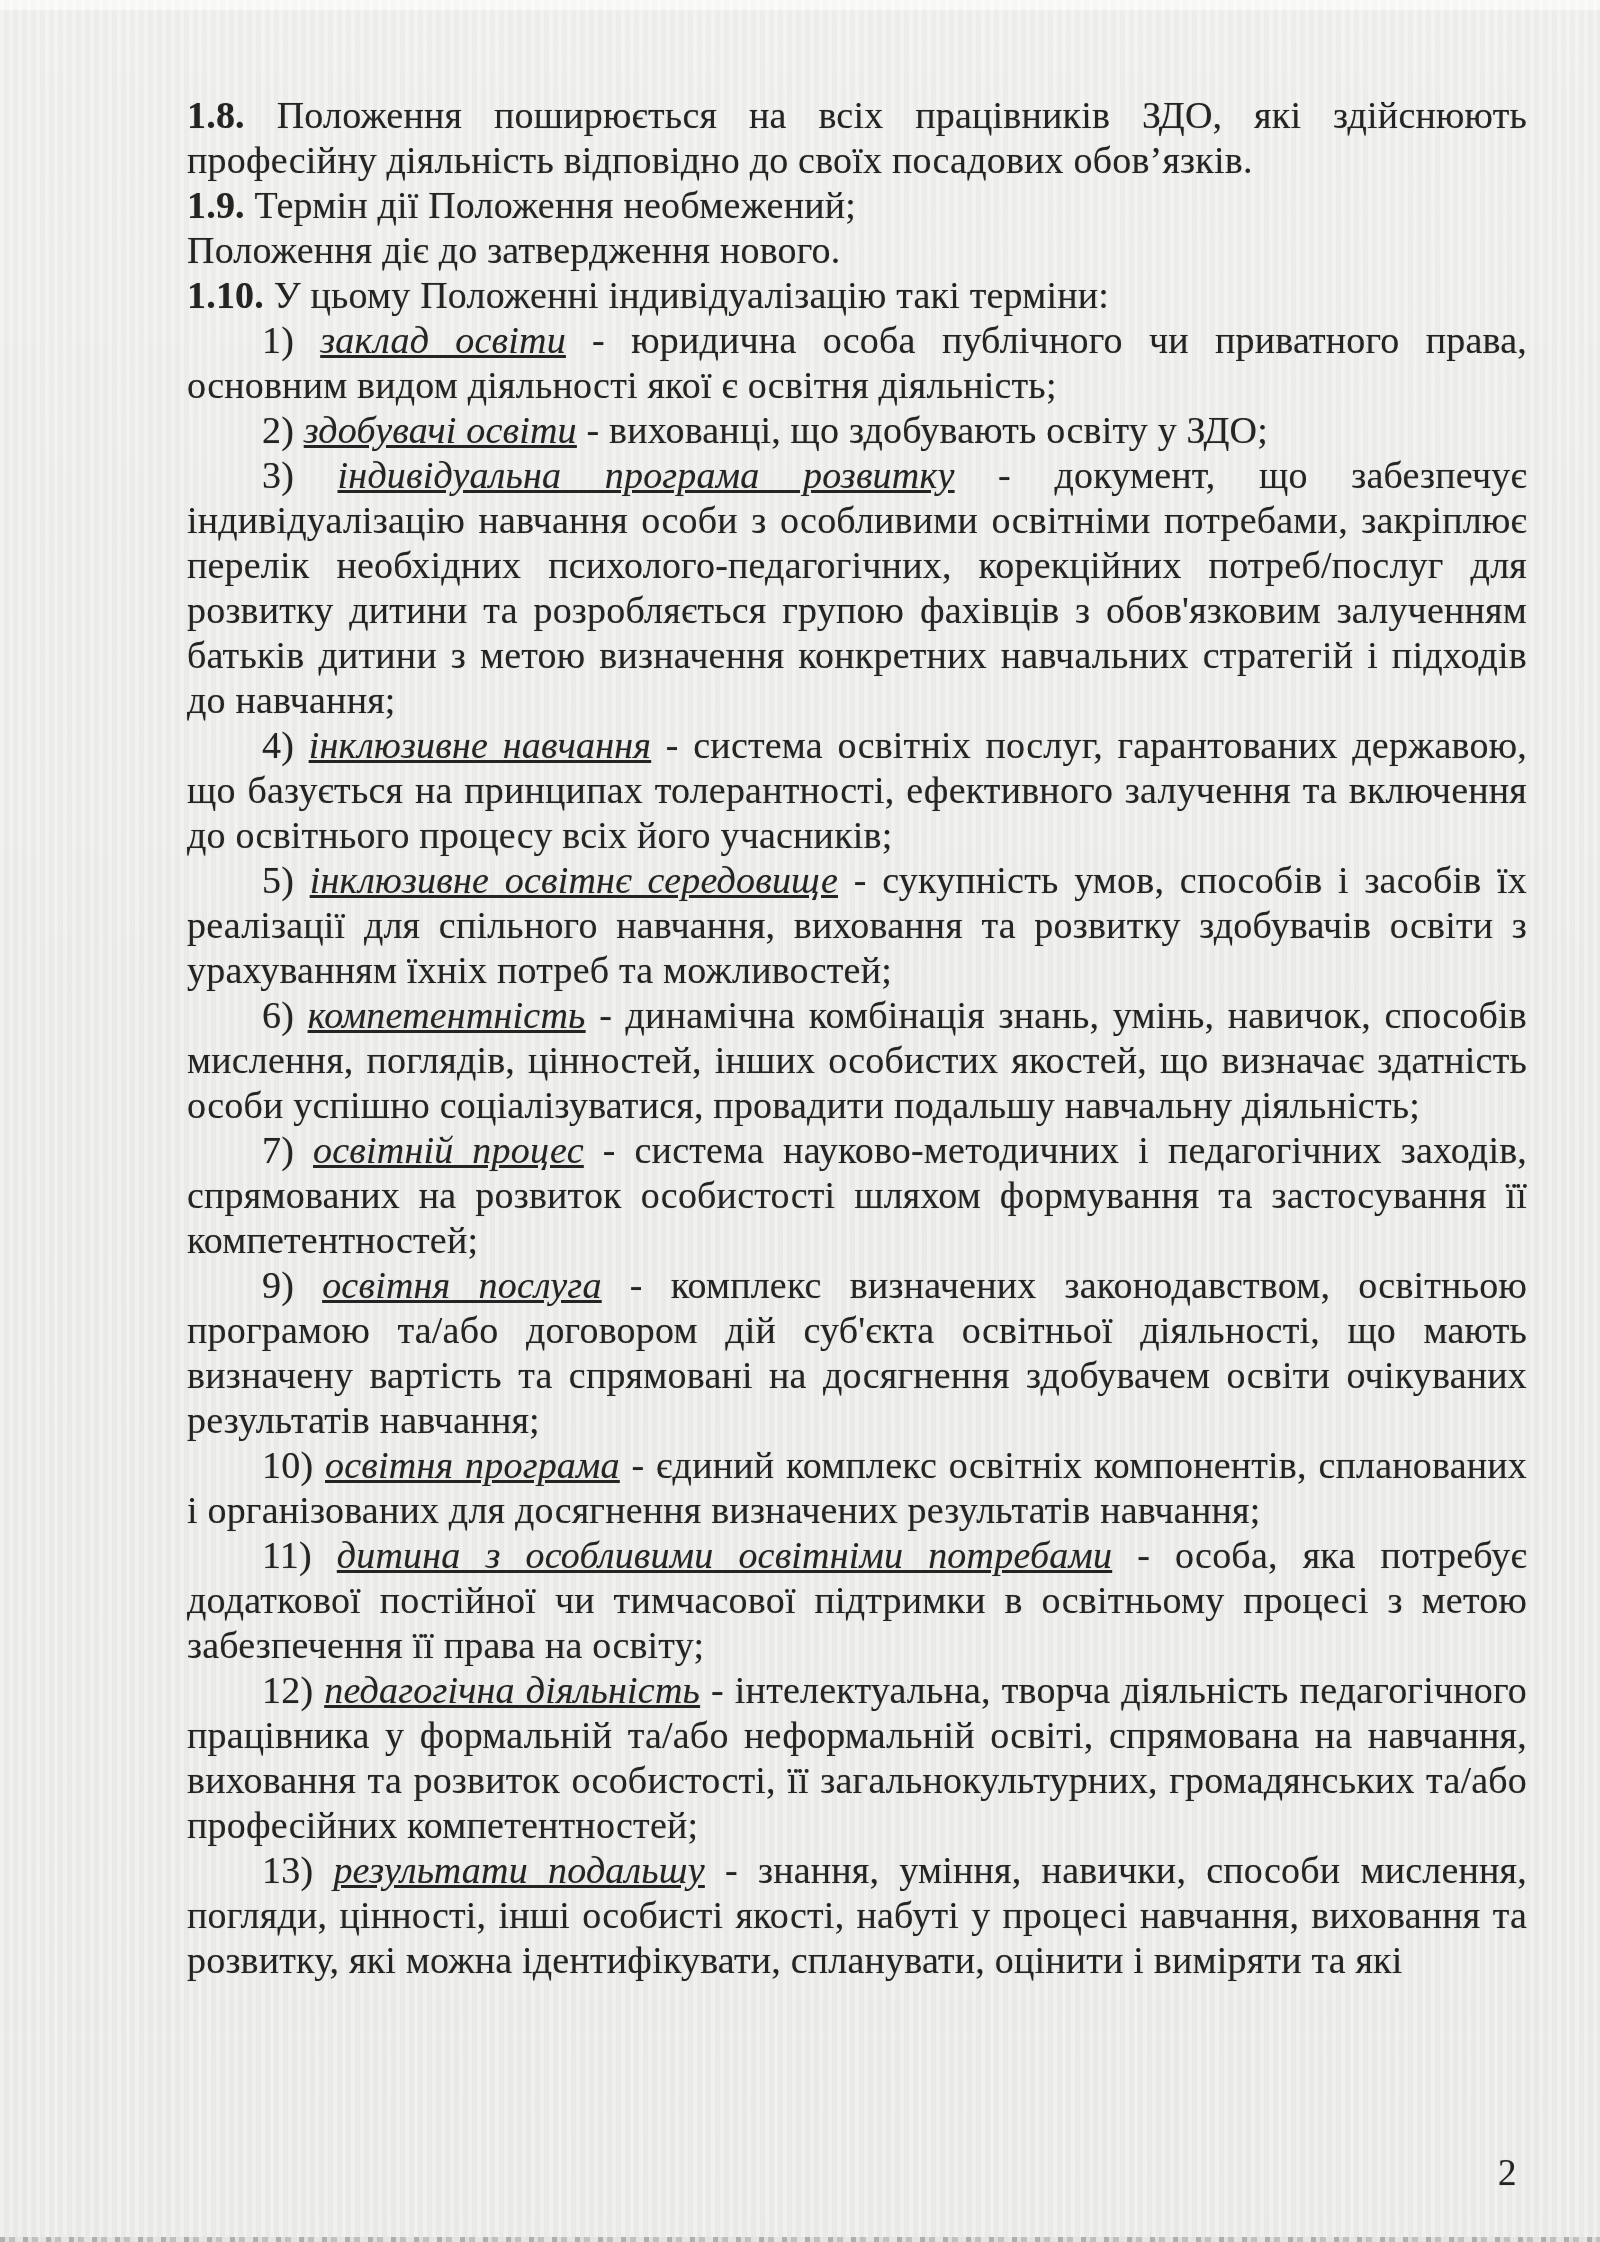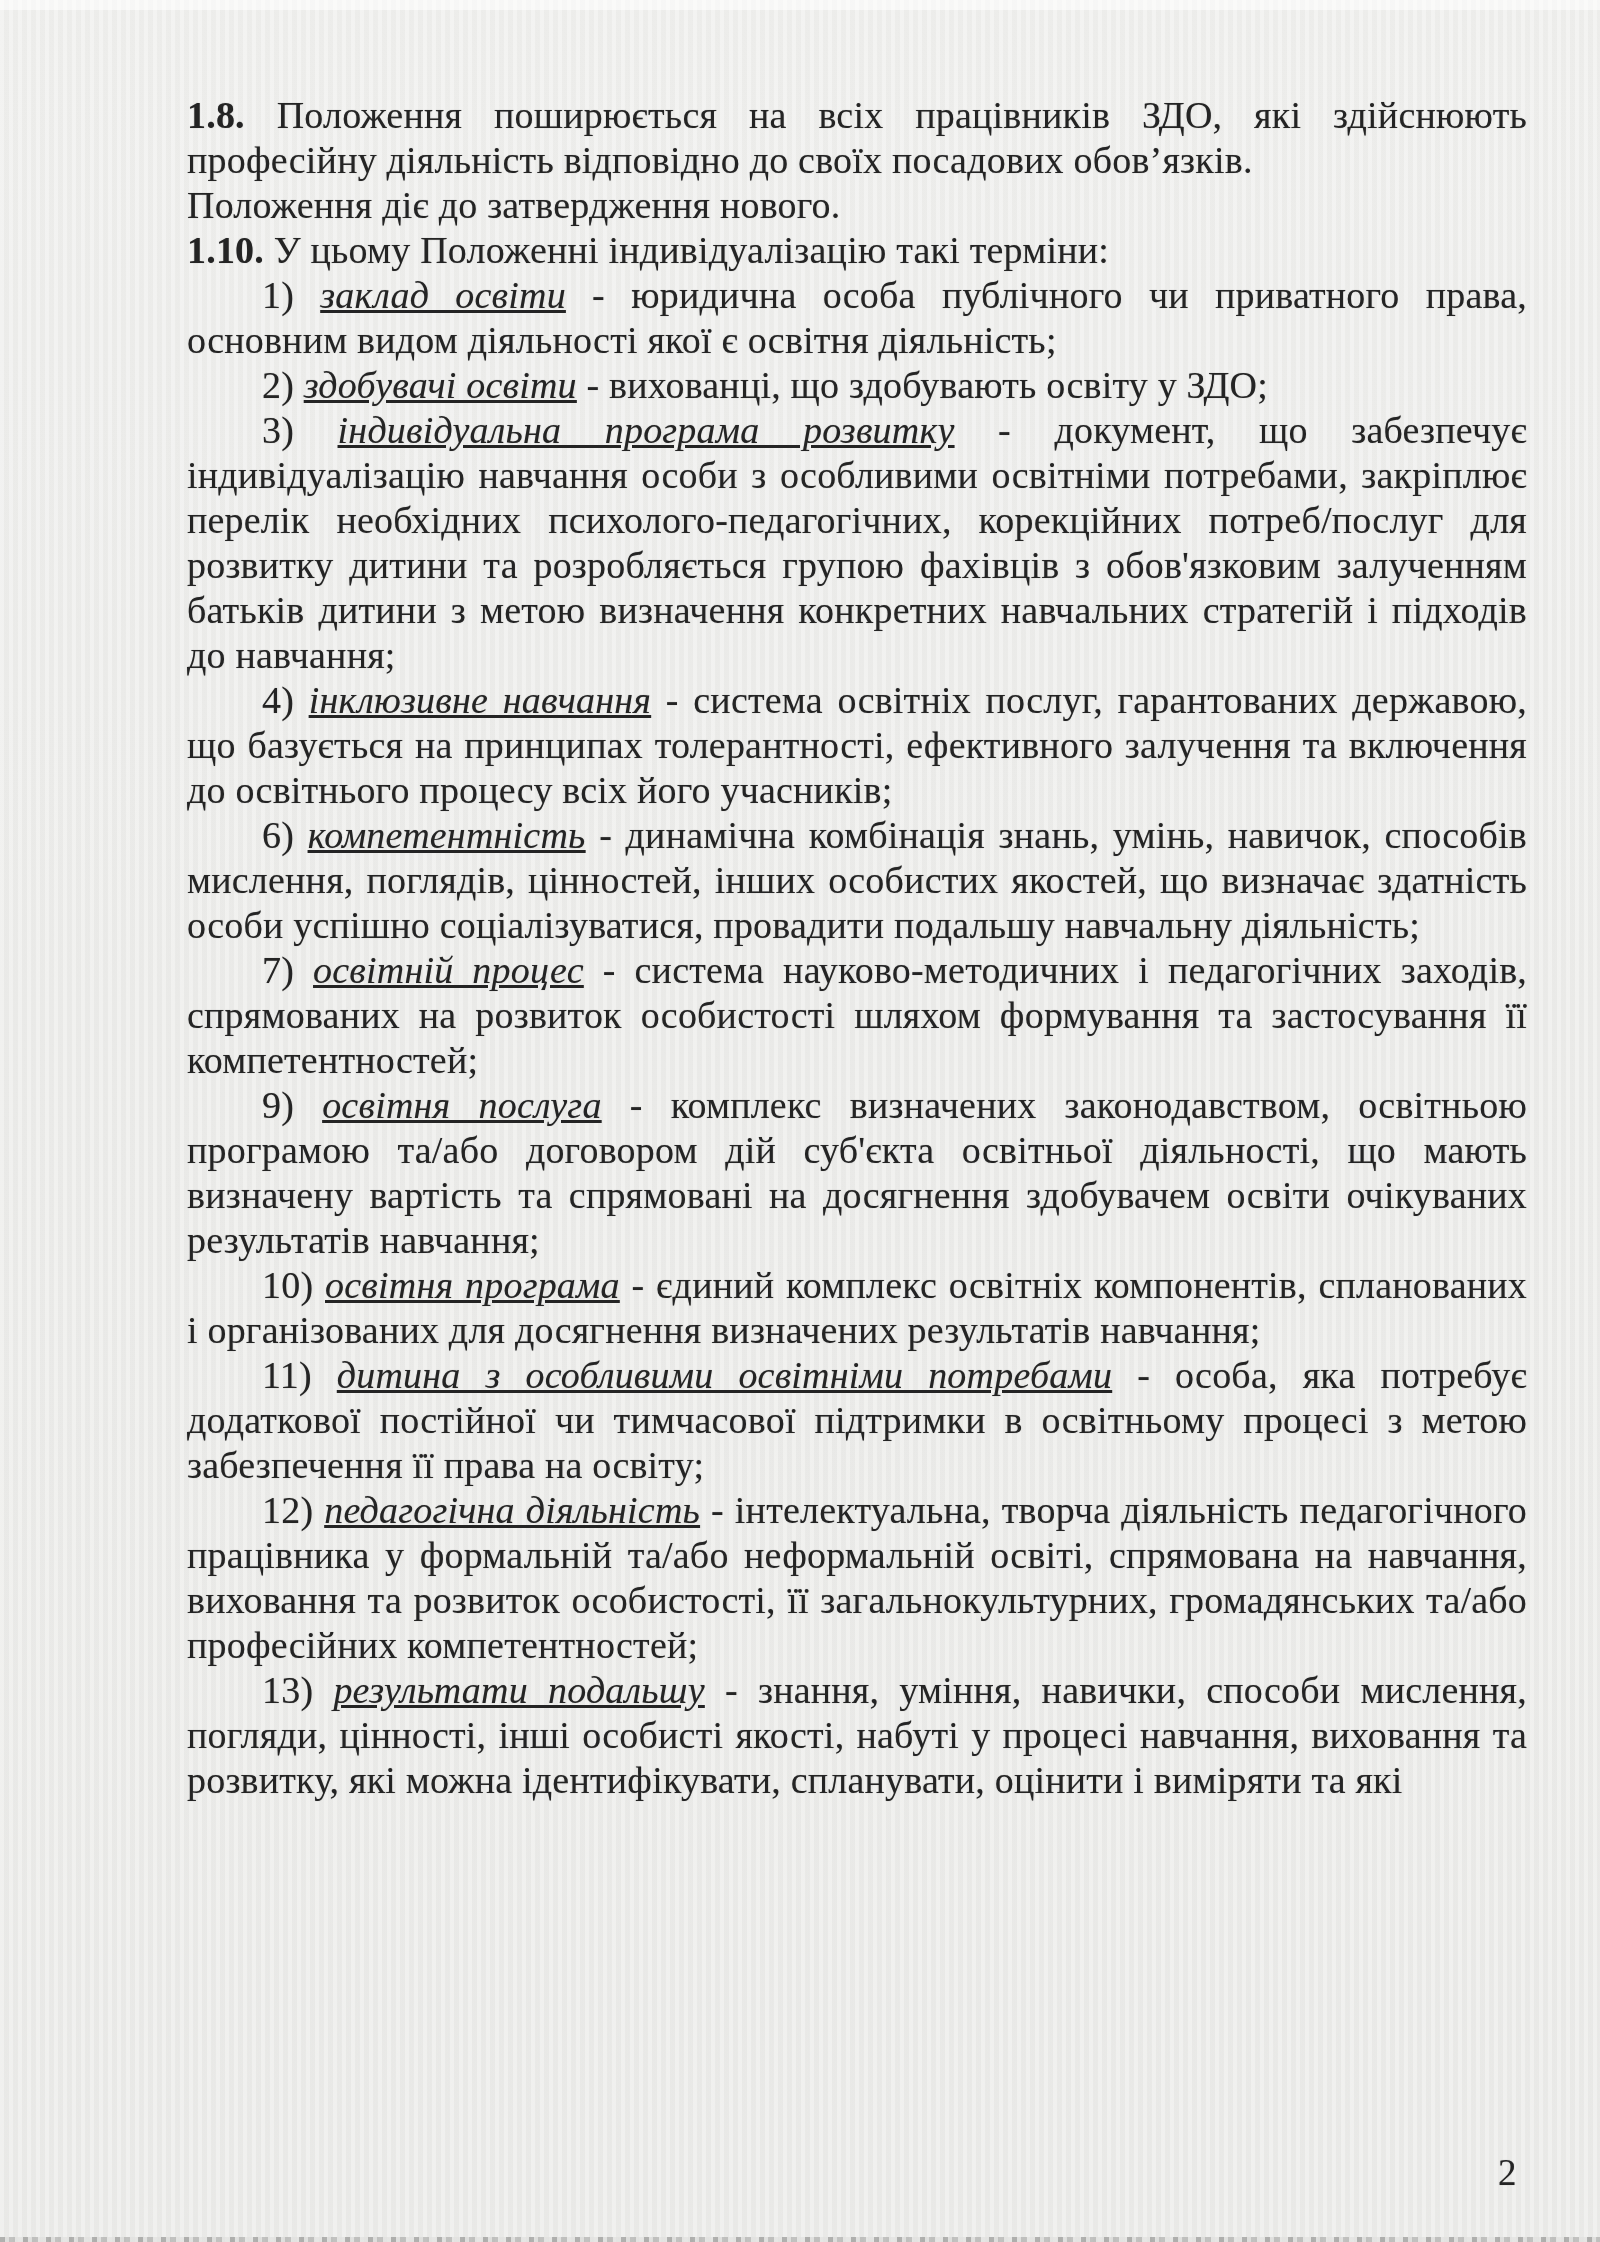--- a/index.html
+++ b/index.html
@@ -67,26 +67,28 @@
     text-shadow: 0 0 1px rgba(45,45,45,0.38);
   }
 </style>
 </head>
 <body>
 
 <div class="page">
   <div class="scan-top-light"></div>
   <div class="content" id="doc-content">
       <p><span class="seg-b">1.8.</span><span> Положення поширюється на всіх працівників ЗДО, які здійснюють професійну діяльність відповідно до своїх посадових обов’язків.</span></p>
+      <p><span class="seg-b">1.9.</span><span> Термін дії Положення необмежений;</span></p>
       <p><span>Положення діє до затвердження нового.</span></p>
       <p><span class="seg-b">1.10.</span><span> У цьому Положенні індивідуалізацію такі терміни:</span></p>
       <p class="indent"><span>1) </span><span class="seg-i">заклад освіти</span><span> - юридична особа публічного чи приватного права, основним видом діяльності якої є освітня діяльність;</span></p>
       <p class="indent"><span>2) </span><span class="seg-i">здобувачі освіти</span><span> - вихованці,  що здобувають освіту у ЗДО;</span></p>
       <p class="indent"><span>3) </span><span class="seg-i">індивідуальна програма розвитку</span><span> - документ, що забезпечує індивідуалізацію навчання особи з особливими освітніми потребами, закріплює перелік необхідних психолого-педагогічних, корекційних потреб/послуг для розвитку дитини та розробляється групою фахівців з обов'язковим залученням батьків дитини з метою визначення конкретних навчальних стратегій і підходів до навчання;</span></p>
       <p class="indent"><span>4) </span><span class="seg-i">інклюзивне навчання</span><span> - система освітніх послуг, гарантованих державою, що базується на принципах толерантності, ефективного залучення та включення до освітнього процесу всіх його учасників;</span></p>
+      <p class="indent"><span>5) </span><span class="seg-i">інклюзивне освітнє середовище</span><span> - сукупність умов, способів і засобів їх реалізації для спільного навчання, виховання та розвитку здобувачів освіти з урахуванням їхніх потреб та можливостей;</span></p>
       <p class="indent"><span>6) </span><span class="seg-i">компетентність</span><span> - динамічна комбінація знань, умінь, навичок, способів мислення, поглядів, цінностей, інших особистих якостей, що визначає здатність особи успішно соціалізуватися, провадити  подальшу навчальну діяльність;</span></p>
       <p class="indent"><span>7) </span><span class="seg-i">освітній процес</span><span> - система науково-методичних і педагогічних заходів, спрямованих на розвиток особистості шляхом формування та застосування її компетентностей;</span></p>
       <p class="indent"><span>9) </span><span class="seg-i">освітня послуга</span><span> - комплекс визначених законодавством, освітньою програмою та/або договором дій суб'єкта освітньої діяльності, що мають визначену вартість та спрямовані на досягнення здобувачем освіти очікуваних результатів навчання;</span></p>
       <p class="indent"><span>10) </span><span class="seg-i">освітня програма</span><span> - єдиний комплекс освітніх компонентів, спланованих і організованих для досягнення визначених результатів навчання;</span></p>
       <p class="indent"><span>11) </span><span class="seg-i">дитина з особливими освітніми потребами</span><span> - особа, яка потребує додаткової постійної чи тимчасової підтримки в освітньому процесі з метою забезпечення її права на освіту;</span></p>
       <p class="indent"><span>12) </span><span class="seg-i">педагогічна діяльність</span><span> - інтелектуальна, творча діяльність педагогічного працівника у формальній та/або неформальній освіті, спрямована на навчання, виховання та розвиток особистості, її загальнокультурних, громадянських та/або професійних компетентностей;</span></p>
       <p class="indent"><span>13) </span><span class="seg-i">результати подальшу</span><span> - знання, уміння, навички, способи мислення, погляди, цінності, інші особисті якості, набуті у процесі навчання, виховання та розвитку, які можна ідентифікувати, спланувати, оцінити і виміряти та які</span></p>
     </div>
   <div class="page-number">2</div>
   <div class="scan-bottom-band"></div>

